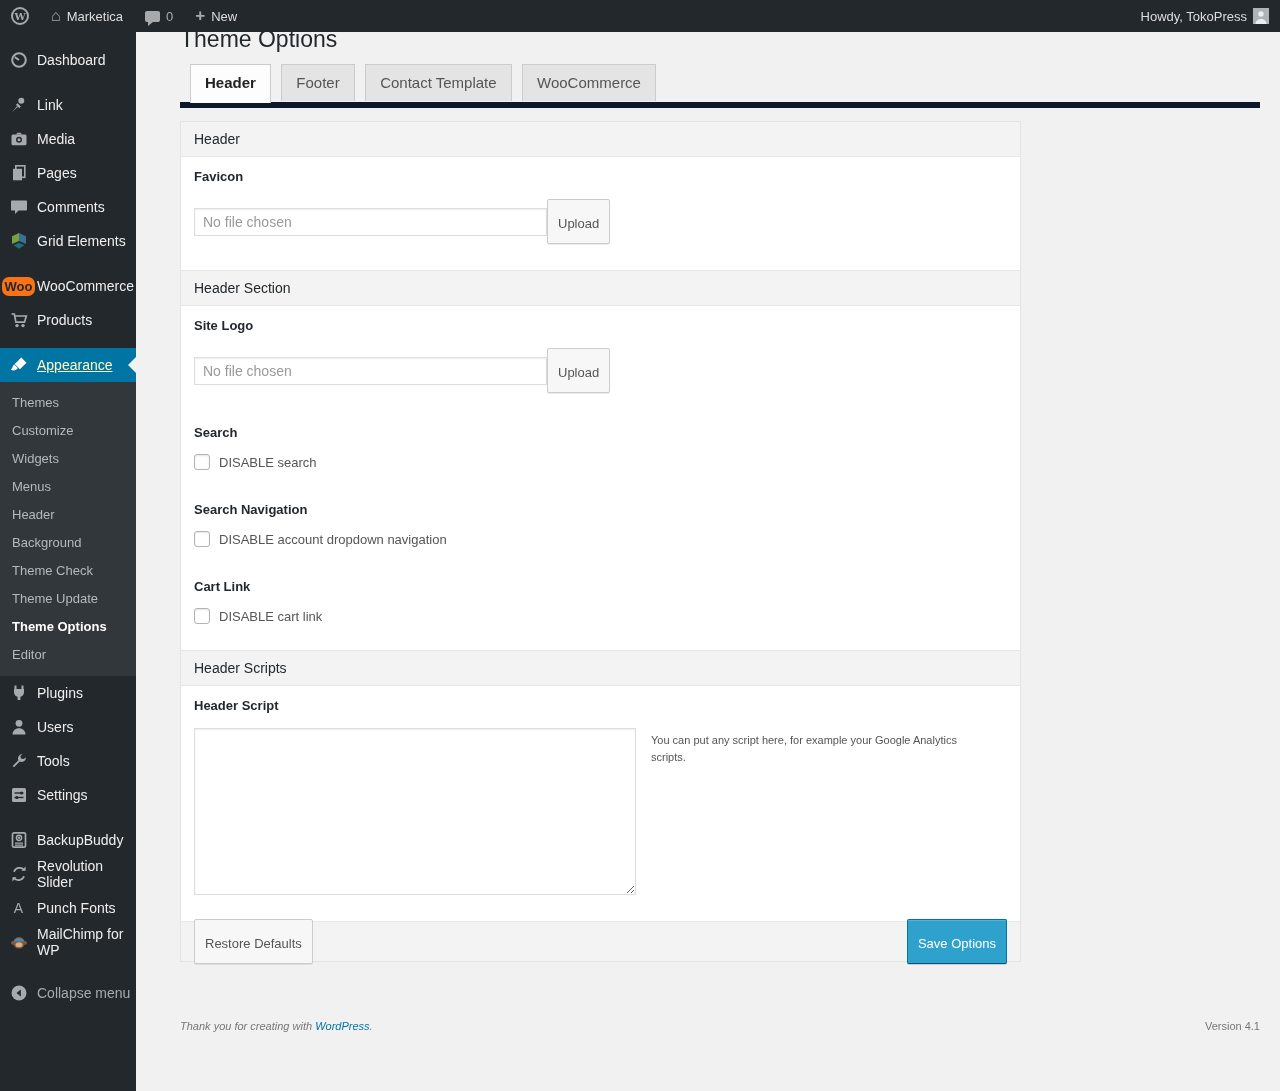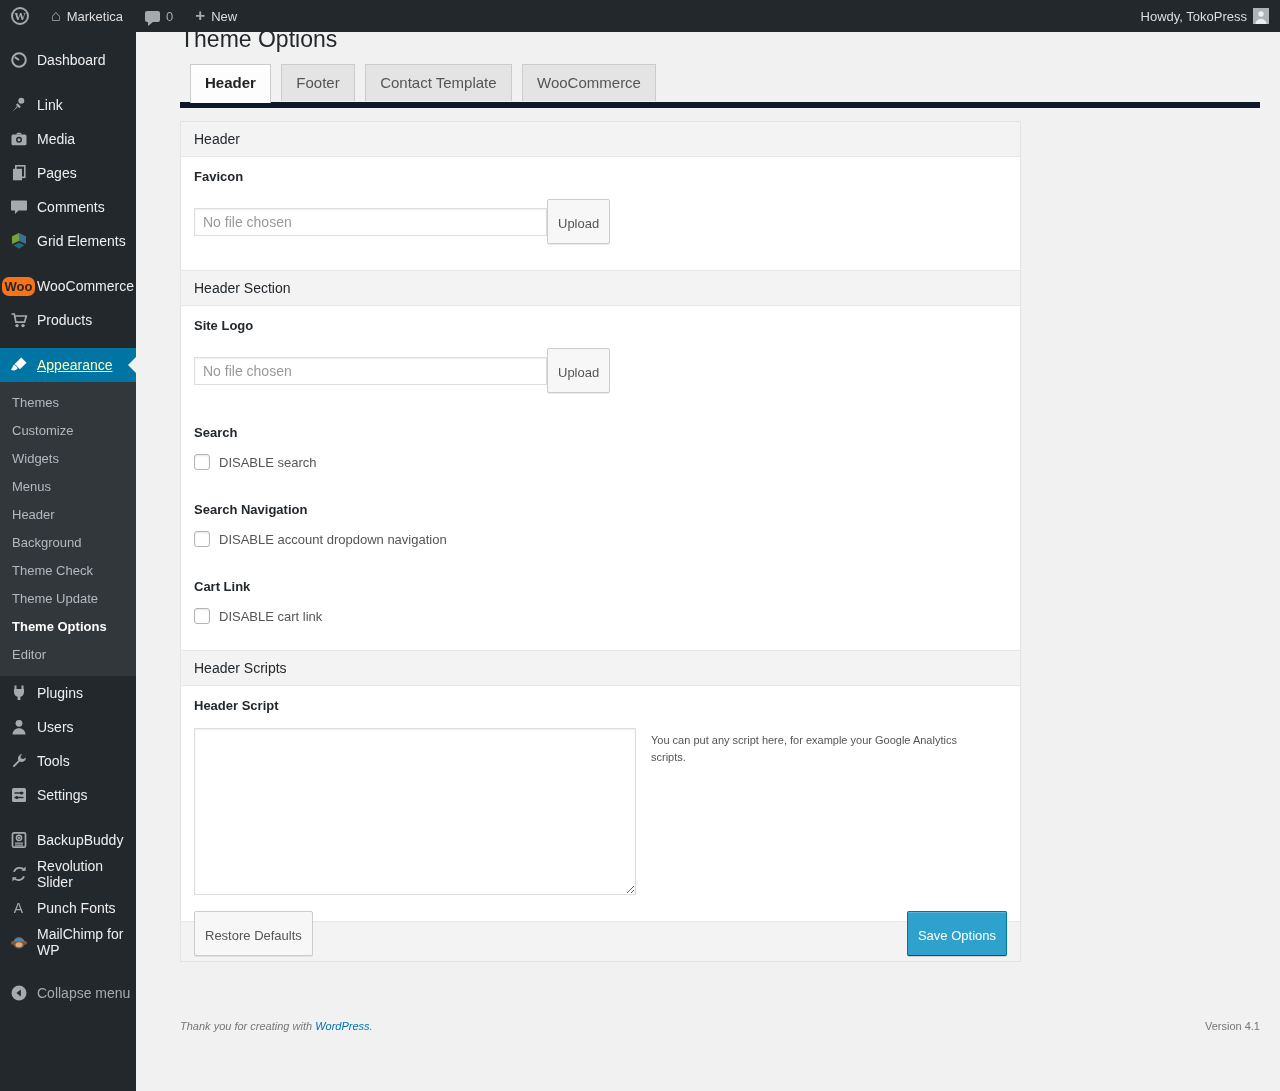--- a/index.html
+++ b/index.html
@@ -93,21 +93,21 @@
   }
   .script-row { display:flex; margin-top:15px; gap:15px; align-items:flex-start; }
   .script-textarea {
     width:442px; height:167px; border:1px solid #ddd; background:#fff;
     box-shadow:inset 0 1px 2px rgba(0,0,0,.07); padding:6px;
     font-family:"Liberation Sans", sans-serif; font-size:13px; resize:both;
   }
   .help-text { width:310px; font-size:11px; color:#555; line-height:1.55; padding-top:4px; }
   .panel-footer {
     background:#f3f3f3; border-top:1px solid #e7e7e7; padding:5px 13px;
-    display:flex; justify-content:space-between; align-items:flex-end; height:40px;
+    display:flex; justify-content:space-between; align-items:center; height:40px;
   }
   #page-footer { margin-top:58px; display:flex; justify-content:space-between; font-size:11px; color:#777; }
   .thanks { font-style:italic; }
   .thanks a { color:#0073aa; text-decoration:none; font-style:italic; cursor:pointer; }
   .version { color:#777; }
 </style>
 </head>
 <body>
 
 <div id="adminbar">

